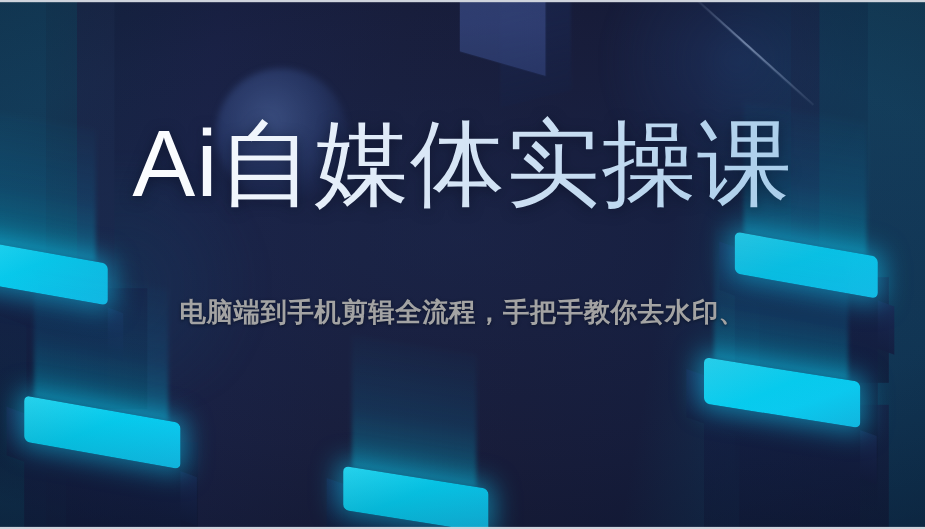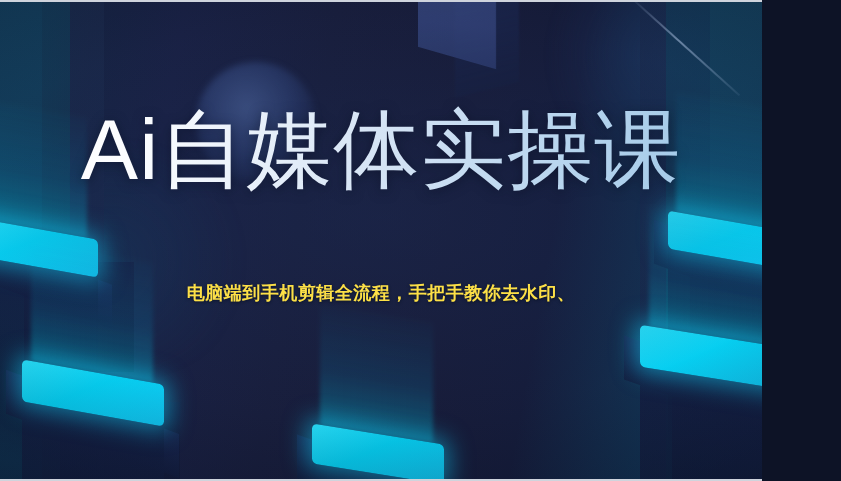--- a/index.html
+++ b/index.html
@@ -2,21 +2,21 @@
 <html><head>
 <meta charset="utf-8">
 <style>
   html, body {
     margin: 0;
     padding: 0;
     background: #0d1326;
   }
   #poster {
     position: relative;
-    width: 762px;
+    width: 841px;
     height: 481px;
     overflow: hidden;
     font-family: "Liberation Sans", "DejaVu Sans", sans-serif;
     background: #16203f;
   }
 
   
   .bg-base {
     position: absolute;
     inset: 0;
@@ -204,27 +204,27 @@
     background-clip: text;
     color: transparent;
     -webkit-text-fill-color: transparent;
     text-shadow: none;
     filter: drop-shadow(0 2px 6px rgba(4,10,28,0.5));
   }
   .subtitle {
     position: absolute;
     left: 50%;
     transform: translateX(-50%);
-    top: 280px;
+    top: 268px;
     width: 700px;
     text-align: center;
-    font-size: 18px;
+    font-size: 24px;
     line-height: 1.45;
     font-weight: bold;
-    color: #fde047;
+    color: #a3a3a3;
     letter-spacing: 0.5px;
     text-shadow: 0 1px 3px rgba(4,12,26,0.65);
   }
   .subtitle .line { display: block; }
 
   
   .edge-top, .edge-bottom {
     position: absolute;
     left: 0; right: 0;
     height: 2px;

